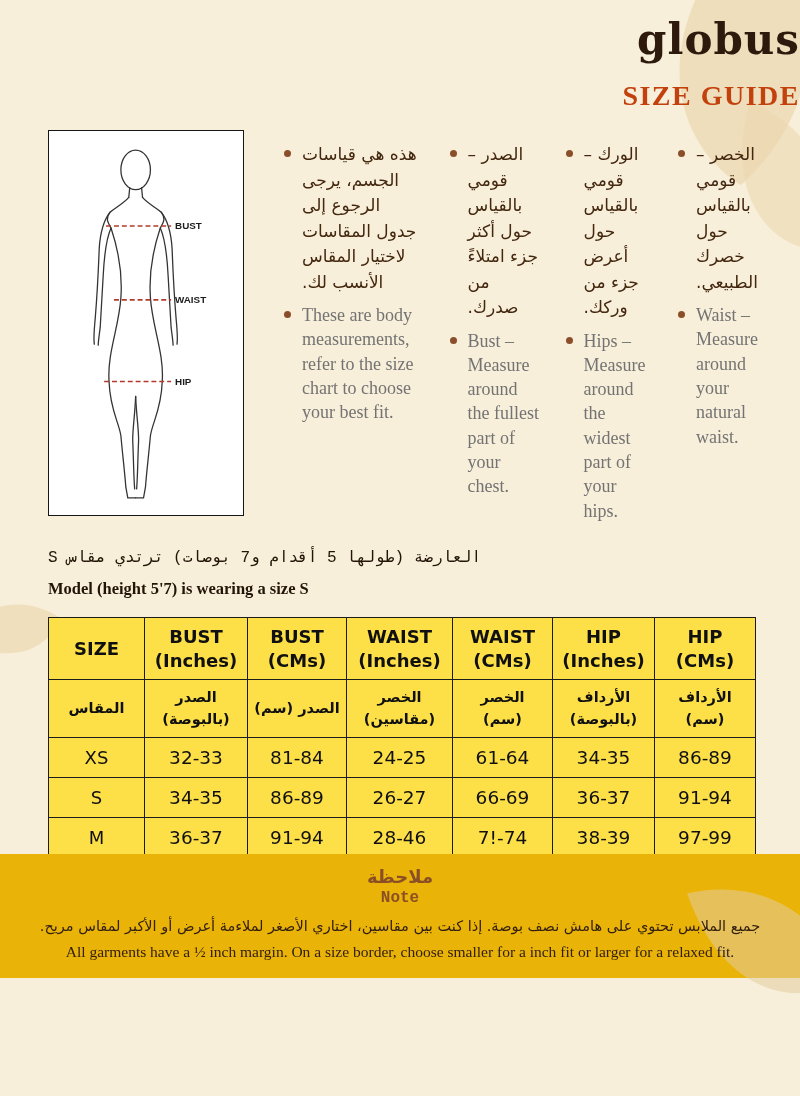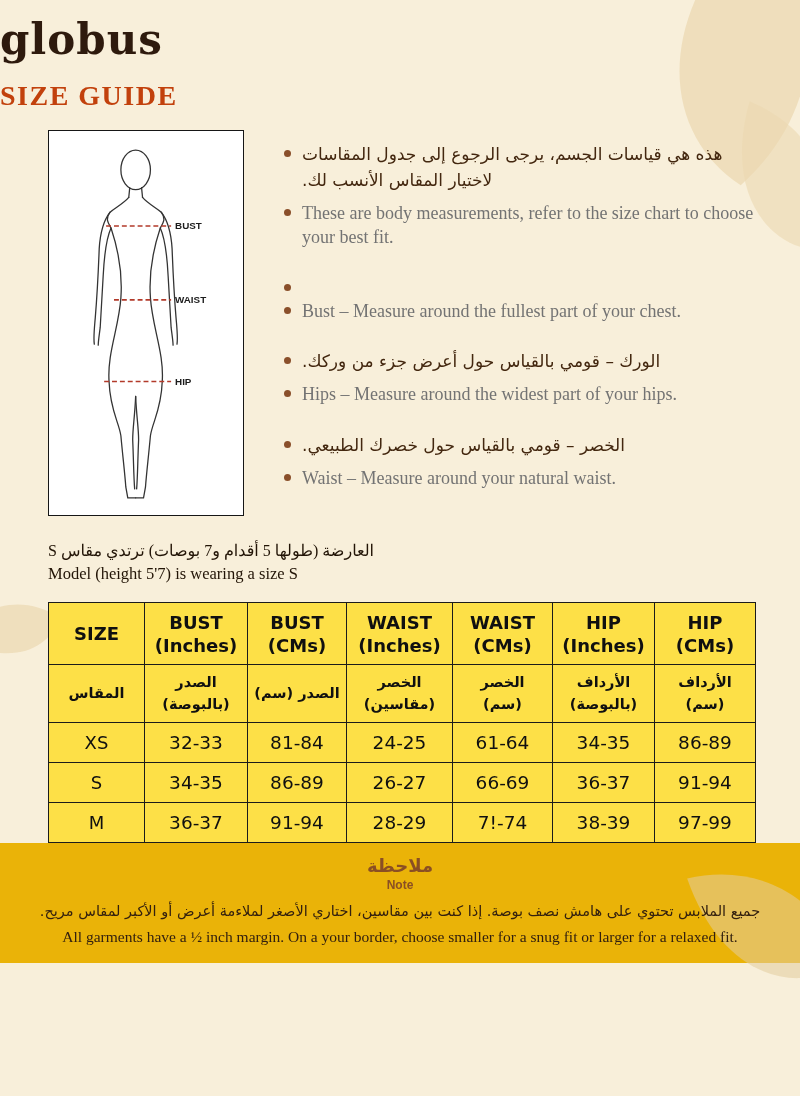--- a/index.html
+++ b/index.html
@@ -8,62 +8,62 @@
     position:relative;
     width:800px; height:1096px;
     background:#f8efda;
     overflow:hidden;
     font-family:"Liberation Serif", serif;
   }
   .leaf { position:absolute; z-index:0; pointer-events:none; }
   .content { position:relative; z-index:1; }
 
   
-  .header { text-align:left; padding-top:18px; }
+  .header { text-align:right; padding-top:18px; }
   .brand {
     font-family:"DejaVu Serif", serif;
     font-size:42px; font-weight:bold;
     color:#2e1a0d; letter-spacing:1px; line-height:1.05;
   }
   .title {
     font-family:"Liberation Serif", serif;
     font-size:28px; font-weight:bold;
     color:#c2410c; letter-spacing:1.5px; margin-top:18px;
   }
 
   
   .top { display:flex; padding:18px 42px 0 48px; gap:40px; align-items:flex-start; }
   .figure-box {
     width:196px; height:386px; background:#ffffff;
     border:1.6px solid #161616; flex:none;
   }
-  .instructions { flex:1; display:flex; flex-direction:column; gap:26px; padding-top:12px; }
+  .instructions { flex:1; display:flex; flex-direction:row; gap:26px; padding-top:12px; }
   .group { display:flex; flex-direction:column; gap:8px; }
   .bullet-item { display:flex; gap:11px; align-items:flex-start; }
   .dot { width:7px; height:7px; border-radius:50%; background:#8a4f2a; margin-top:8px; flex:none; }
   .txt-ar {
     direction:rtl; text-align:left; unicode-bidi:isolate;
     font-family:"DejaVu Sans", sans-serif;
     font-size:17px; color:#43270f; line-height:1.5;
   }
   .txt-en {
     font-family:"Liberation Serif", serif;
     font-size:18px; color:#737373; line-height:1.35;
   }
 
   
   .model-note { padding:24px 48px 0; }
   .model-ar {
     direction:rtl; text-align:left; unicode-bidi:isolate;
-    font-family:Liberation Serif, serif;
+    font-family:Liberation Mono, monospace;
     font-size:16px; color:#221406; line-height:1.4;
   }
   .model-en {
     font-family:"Liberation Serif", serif;
-    font-size:16.5px; color:#221406; margin-top:2px; font-weight:normal;
+    font-size:16.5px; color:#221406; margin-top:10px; font-weight:bold;
   }
 
   
   .size-table {
     margin:18px 0 0 48px;
     width:707px;
     border-collapse:collapse;
     background:#fde047;
     table-layout:fixed;
   }
@@ -97,22 +97,22 @@
     text-align:center;
     z-index:1;
   }
   .note-band .band-content { position:relative; z-index:2; }
   .note-title-ar {
     direction:rtl; unicode-bidi:isolate;
     font-family:"DejaVu Sans", sans-serif;
     font-size:18px; font-weight:bold; color:#8a4f24;
   }
   .note-title-en {
-    font-family:Liberation Sans, sans-serif;
-    font-size:12px; font-weight:bold; color:#8a4f24; margin-top:2px;
+    font-family:Liberation Mono, monospace;
+    font-size:16px; font-weight:bold; color:#8a4f24; margin-top:2px;
   }
   .note-body-ar {
     direction:rtl; unicode-bidi:isolate;
     font-family:"DejaVu Sans", sans-serif;
     font-size:14.5px; color:#33200f; margin-top:9px; line-height:1.45;
   }
   .note-body-en {
     font-family:"Liberation Serif", serif;
     font-size:15.5px; color:#33200f; margin-top:4px; line-height:1.4;
   }
@@ -177,20 +177,21 @@
           </div>
           <div class="bullet-item">
             <span class="dot"></span>
             <div class="txt-en">These are body measurements, refer to the size chart to choose your best fit.</div>
           </div>
         </div>
 
         <div class="group">
           <div class="bullet-item">
             <span class="dot"></span>
+            <div class="txt-ar">الصدر – قومي بالقياس حول أكثر جزء امتلاءً من صدرك.</div>
           </div>
           <div class="bullet-item">
             <span class="dot"></span>
             <div class="txt-en">Bust – Measure around the fullest part of your chest.</div>
           </div>
         </div>
 
         <div class="group">
           <div class="bullet-item">
             <span class="dot"></span>
@@ -287,21 +288,21 @@
           <td>86-89</td>
           <td>26-27</td>
           <td>66-69</td>
           <td>36-37</td>
           <td>91-94</td>
         </tr>
         <tr>
           <td class="size-cell">M</td>
           <td>36-37</td>
           <td>91-94</td>
-          <td>28-29</td>
+          <td>28-46</td>
           <td>7!-74</td>
           <td>38-39</td>
           <td>97-99</td>
         </tr>
         <tr>
           <td class="size-cell">L</td>
           <td>38-39</td>
           <td>97-99</td>
           <td>30-31</td>
           <td>76-79</td>
@@ -330,18 +331,18 @@
     </table>
 
     <footer class="note-band">
       <svg class="leaf" style="width:160px;height:160px;bottom:-50px;right:-45px;transform:rotate(80deg);opacity:.55;z-index:1;" viewBox="0 0 100 100">
         <path d="M8,92 C6,50 30,12 78,6 C92,40 70,82 8,92 Z" fill="#e4ce9f"></path>
       </svg>
       <div class="band-content">
         <div class="note-title-ar">ملاحظة</div>
         <div class="note-title-en">Note</div>
         <div class="note-body-ar">جميع الملابس تحتوي على هامش نصف بوصة. إذا كنت بين مقاسين، اختاري الأصغر لملاءمة أعرض أو الأكبر لمقاس مريح.</div>
-        <div class="note-body-en">All garments have a ½ inch margin. On a your border, choose smaller for a snug fit or larger for a relaxed fit.</div>
+        <div class="note-body-en">All garments have a ½ inch margin. On a size border, choose smaller for a inch fit or larger for a relaxed fit.</div>
       </div>
     </footer>
 
   </div>
 </div>
 
 </body></html>

